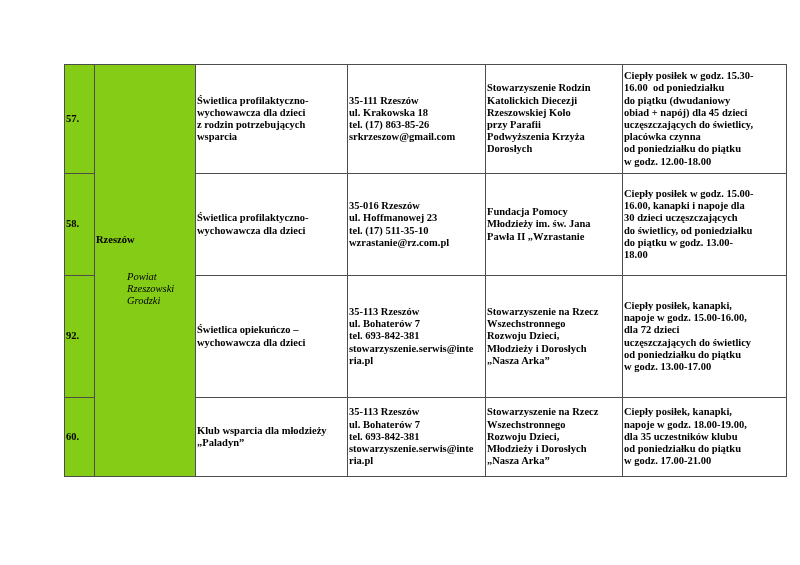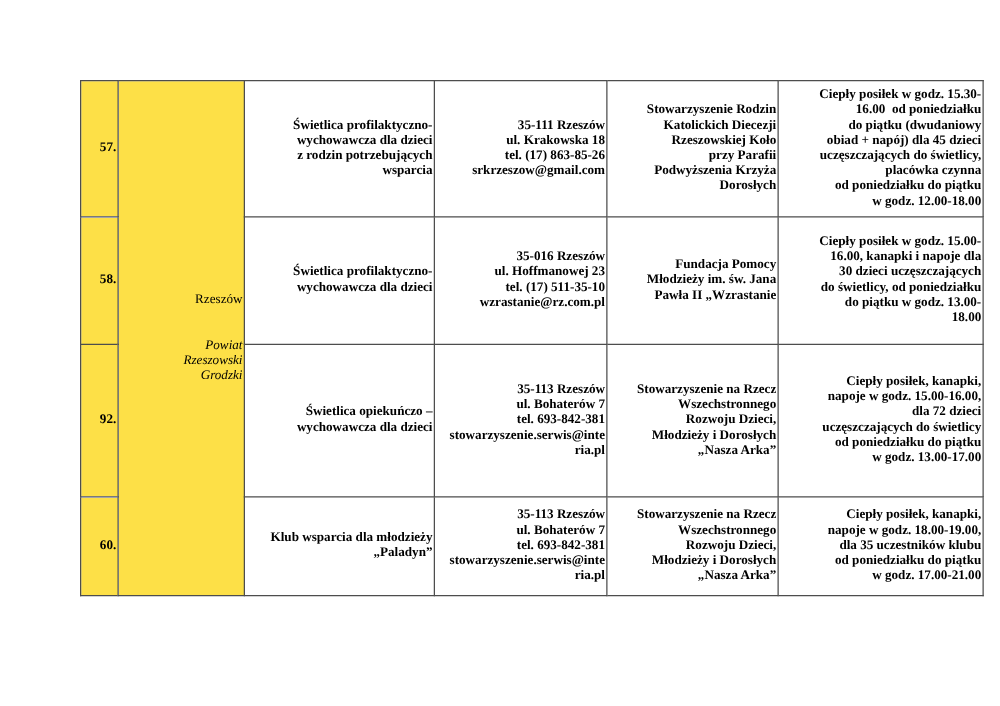--- a/index.html
+++ b/index.html
@@ -22,34 +22,34 @@
     position: absolute;
     left: 64px;
     top: 64px;
     width: 722px;
     border-collapse: collapse;
     table-layout: fixed;
   }
   table.directory td {
     border: 1px solid #4d4d4d;
     vertical-align: middle;
-    text-align: right;
+    text-align: left;
     font-size: 10.5px;
     font-weight: bold;
     line-height: 12.2px;
     padding: 2px 1px;
     white-space: pre-wrap;
     word-break: normal;
     overflow: hidden;
   }
   td.num-cell, td.region-cell {
-    background: #fde047;
+    background: #84cc16;
   }
   td.region-cell .region-name {
-    font-weight: normal;
+    font-weight: bold;
     white-space: pre-wrap;
   }
   td.region-cell .region-district {
     font-weight: normal;
     font-style: italic;
     white-space: pre-wrap;
     padding-left: 31px;
   }
   tr.row-57 { height: 109px; }
   tr.row-58 { height: 102px; }

